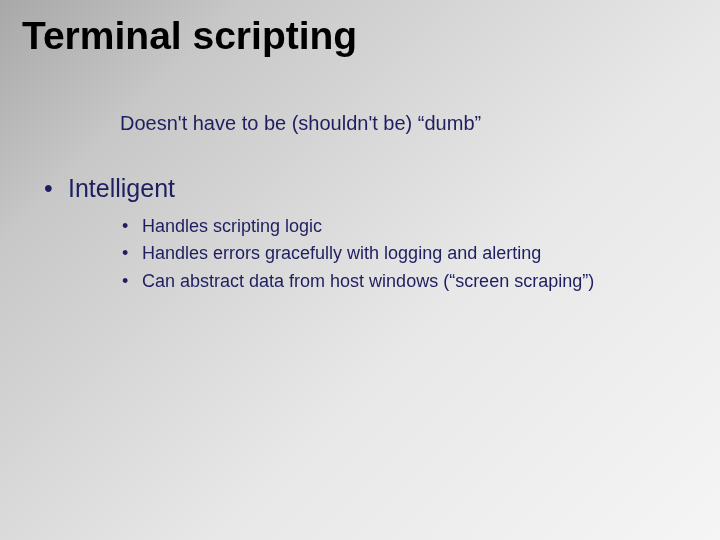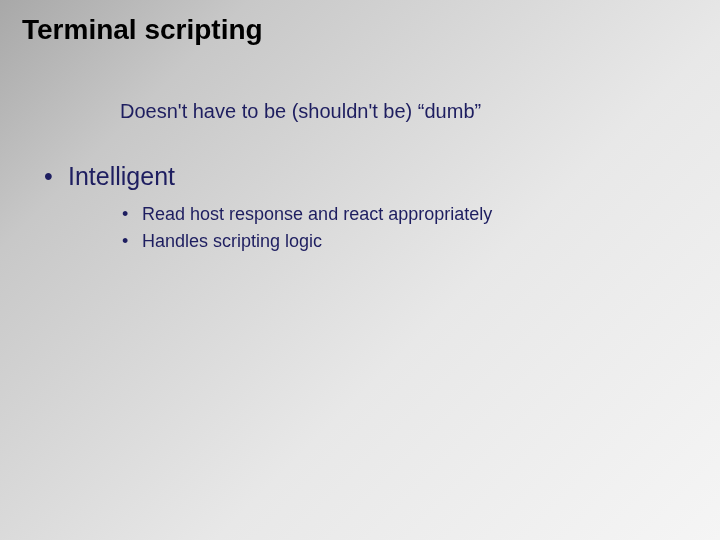--- a/index.html
+++ b/index.html
@@ -15,21 +15,21 @@
       color: #1a1a5c;
       padding: 0;
       overflow: hidden;
     }
     .slide {
       width: 100%;
       height: 100%;
       position: relative;
     }
     .title {
-      font-size: 28px;
+      font-size: 39px;
       font-weight: bold;
       color: #000000;
       padding: 14px 0 0 22px;
     }
     .subtitle {
       font-size: 20px;
       color: #1e1e60;
       padding: 54px 0 0 120px;
     }
     .main-list {
@@ -76,18 +76,19 @@
 </head>
 <body>
 
 <div class="slide">
   <h1 class="title">Terminal scripting</h1>
   <div class="subtitle">Doesn't have to be (shouldn't be) “dumb”</div>
   <ul class="main-list">
     <li>
       <span>Intelligent</span>
       <ul class="sub-list">
-        <li><span>Read host response and react appropriately</span></li>
         <li><span>Handles scripting logic</span></li>
+        <li><span>Handles errors gracefully with logging and alerting</span></li>
+        <li><span>Can abstract data from host windows (“screen scraping”)</span></li>
       </ul>
     </li>
   </ul>
 </div>
 
 </body></html>

